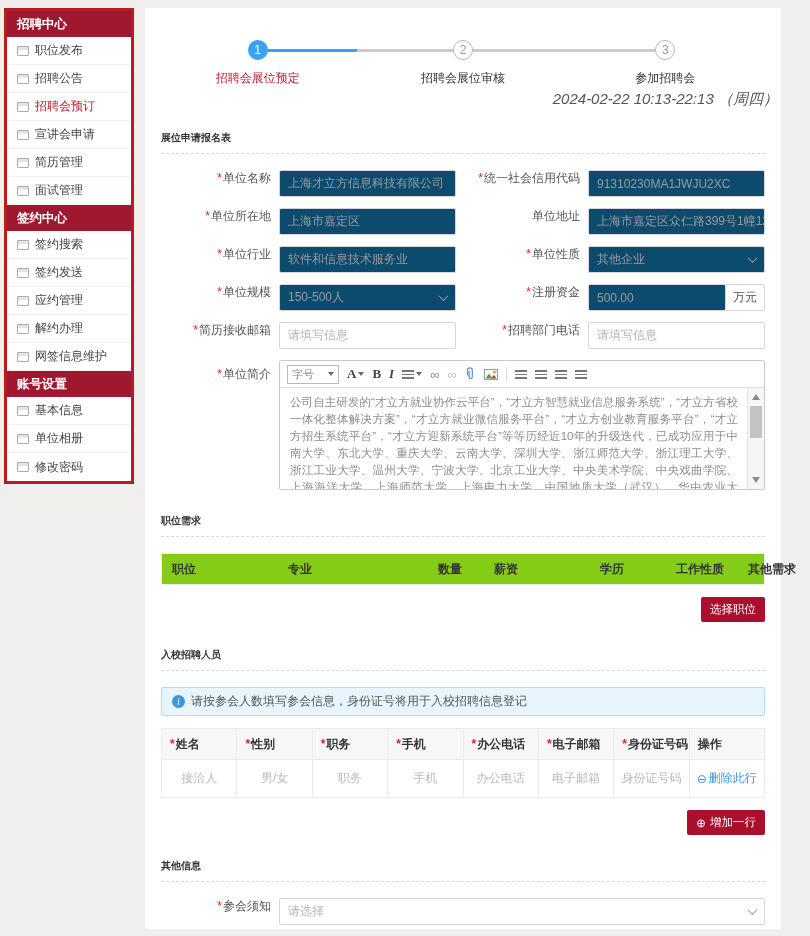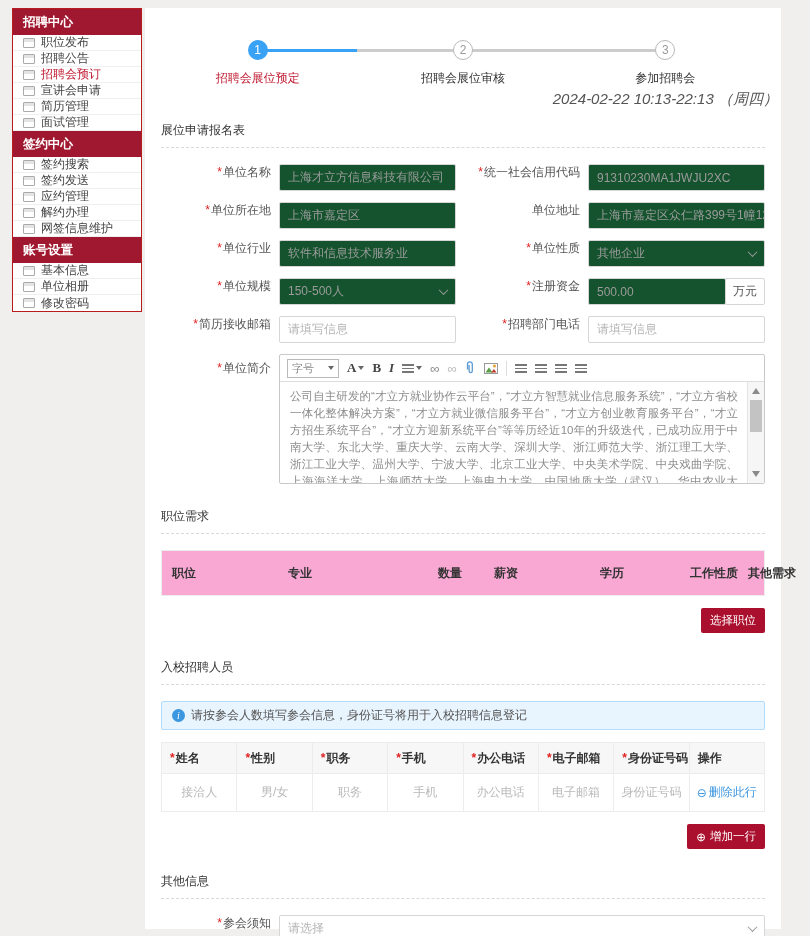--- a/index.html
+++ b/index.html
@@ -4,48 +4,48 @@
 <style>
   * { margin:0; padding:0; box-sizing:border-box; }
   html,body { width:810px; height:936px; overflow:hidden; }
   body {
     background:#f1efed;
     font-family:"Liberation Sans","DejaVu Sans",sans-serif;
     position:relative;
     font-size:12px; color:#333;
   }
   
-  .sidebar { position:absolute; left:12px; top:8px; width:130px; background:#fff; border:1px solid #b91c1c; }
+  .sidebar { position:absolute; left:4px; top:8px; width:130px; background:#fff; border:3px solid #b91c1c; }
   .side-header { background:#a0182f; color:#fff; font-size:12.5px; font-weight:bold; height:26px; line-height:26px; padding-left:10px; }
-  .side-item { height:16px; display:flex; align-items:center; gap:6px; padding-left:10px; border-bottom:1px solid #efefef; color:#444; cursor:pointer; }
+  .side-item { height:28px; display:flex; align-items:center; gap:6px; padding-left:10px; border-bottom:1px solid #efefef; color:#444; cursor:pointer; }
   .side-item:last-child { border-bottom:none; }
   .side-item.active { color:#c0182f; }
   .menu-icon { width:12px; height:10px; border:1px solid #aaa; border-radius:1px; background:linear-gradient(to bottom,#e4e4e4 0 3px,#fff 3px); flex-shrink:0; }
   
   .main { position:absolute; left:145px; top:8px; width:636px; height:921px; background:#fff; padding:0 16px; }
   
   .stepper { position:relative; height:72px; margin-top:22px; }
   .track { position:absolute; top:19px; left:16%; right:16.5%; height:3px; background:#ccc; }
   .track-done { position:absolute; top:19px; left:16%; width:16.5%; height:3px; background:#3aa2f5; }
   .step-circle { position:absolute; top:10px; width:20px; height:20px; border-radius:50%; text-align:center; line-height:20px; font-size:12px; transform:translateX(-50%); background:#fff; }
   .step-circle.active { background:#3aa2f5; color:#fff; }
   .step-circle.todo { border:1px solid #b9b9b9; color:#9a9a9a; line-height:18px; }
   .step-label { position:absolute; top:40px; transform:translateX(-50%); white-space:nowrap; font-size:12px; color:#333; text-align:center; }
   .step-label.current { color:#bf1a31; }
   .step-date { font-size:15px; color:#555; margin-top:3px;font-style:italic; }
   .p1 { left:16%; } .p2 { left:50%; } .p3 { left:83.5%; }
   
-  .sec-title { font-size:12px; font-weight:normal; color:#333; margin:20px 0 8px; }
+  .sec-title { font-size:10px; font-weight:bold; color:#333; margin:29px 0 8px; }
   .dashed { border-top:1px dashed #d9d9d9; margin-bottom:16px; }
   
   .frow { display:flex; margin-bottom:11px; }
   .fcol { flex:1; display:flex; align-items:flex-start; min-width:0; }
   .flabel { width:118px; flex-shrink:0; text-align:right; color:#555; padding-right:8px; font-size:12px; }
   .req { color:#e01f1f; margin-right:1px; }
-  .fbox { flex:1; min-width:0; height:27px; border:1px solid #d6d6d6; border-radius:2px; display:flex; align-items:center; padding:0 8px; font-size:12px; color:#9b9b9b; background:#14532d; white-space:nowrap; overflow:hidden; }
+  .fbox { flex:1; min-width:0; height:27px; border:1px solid #d6d6d6; border-radius:2px; display:flex; align-items:center; padding:0 8px; font-size:12px; color:#9b9b9b; background:#0c4a6e; white-space:nowrap; overflow:hidden; }
   .fbox.editable { background:#fff; color:#b5b5b5; }
   .chev { width:7px; height:7px; border-right:1.5px solid #999; border-bottom:1.5px solid #999; transform:rotate(45deg) translate(-1px,-1px); margin-left:auto; flex-shrink:0; }
   .addon { height:27px; border:1px solid #d6d6d6; border-radius:2px; margin-left:-1px; display:flex; align-items:center; padding:0 7px; color:#555; background:#fff; flex-shrink:0; }
   .gap14 { width:14px; flex-shrink:0; }
   
   .editor { flex:1; min-width:0; border:1px solid #c9c9c9; border-radius:2px; }
   .ed-toolbar { height:27px; border-bottom:1px solid #ddd; display:flex; align-items:center; padding:0 7px; gap:8px; color:#555; }
   .fontsize-box { width:52px; height:19px; border:1px solid #b9b9b9; display:flex; align-items:center; justify-content:space-between; padding:0 4px; font-size:11px; color:#888; }
   .tri { width:0; height:0; border-left:3px solid transparent; border-right:3px solid transparent; border-top:4px solid #666; }
   .tbtn { display:inline-flex; align-items:center; gap:2px; cursor:pointer; font-size:13px; color:#444; }
@@ -54,21 +54,21 @@
   .bars { width:12px; height:9px; background:repeating-linear-gradient(to bottom,#777 0,#777 1.5px,transparent 1.5px,transparent 3.6px); }
   .tsep { width:1px; height:15px; background:#ddd; }
   .ed-body { position:relative; height:101px; overflow:hidden; }
   .ed-text { padding:6px 26px 6px 10px; font-size:11.5px; color:#8c8c8c; line-height:17px; text-align:justify; }
   .ed-scroll { position:absolute; top:0; right:0; bottom:0; width:17px; background:#f6f6f6; border-left:1px solid #e4e4e4; }
   .arr-up,.arr-dn { position:absolute; left:4px; width:0; height:0; border-left:4.5px solid transparent; border-right:4.5px solid transparent; }
   .arr-up { top:6px; border-bottom:6px solid #8a8a8a; }
   .arr-dn { bottom:6px; border-top:6px solid #8a8a8a; }
   .thumb { position:absolute; top:18px; left:2px; width:12px; height:32px; background:#c3c3c3; }
   
-  .phead { display:flex; background:#f9a8d4; border:1px solid #ececec; height:46px; align-items:center; font-weight:bold; color:#333; }
+  .phead { display:flex; background:#84cc16; border:1px solid #ececec; height:32px; align-items:center; font-weight:bold; color:#333; }
   .pcell { padding-left:10px; flex-shrink:0; }
   .btn-red { display:inline-flex; align-items:center; gap:4px; background:#ab0f2e; color:#fff; font-size:11.5px; padding:5px 9px; border-radius:2px; border:none; cursor:pointer; }
   .right { text-align:right; margin-top:12px; }
   
   .alert { background:#e9f5fe; border:1px solid #b3dcfc; border-radius:2px; height:29px; display:flex; align-items:center; padding:0 10px; color:#555; margin-bottom:12px; }
   .info-ic { width:13px; height:13px; border-radius:50%; background:#3b97e0; color:#fff; font-size:10px; line-height:13px; text-align:center; font-style:italic; font-family:"Liberation Serif",serif; margin-right:6px; flex-shrink:0; }
   table.ktable { width:100%; border-collapse:collapse; table-layout:fixed; font-size:12px; }
   .ktable th { background:#f7f7f8; border:1px solid #ececec; height:31px; font-weight:bold; text-align:left; padding-left:8px; color:#333; }
   .ktable td { border:1px solid #ececec; height:38px; text-align:center; color:#b9b9b9; }
   .del-link { color:#3e97df; cursor:pointer; display:inline-flex; align-items:center; gap:2px; }
@@ -285,21 +285,21 @@
   </div>
 
   <div class="sec-title" style="margin-top:24px;">职位需求</div>
   <div class="dashed"></div>
   <div class="phead">
     <span class="pcell" style="width:116px;">职位</span>
     <span class="pcell" style="width:150px;">专业</span>
     <span class="pcell" style="width:56px;">数量</span>
     <span class="pcell" style="width:106px;">薪资</span>
     <span class="pcell" style="width:76px;">学历</span>
-    <span class="pcell" style="width:72px;text-align:right;">工作性质</span>
+    <span class="pcell" style="width:72px;">工作性质</span>
     <span class="pcell">其他需求</span>
   </div>
   <div class="right">
     <button class="btn-red">选择职位</button>
   </div>
 
   <div class="sec-title" style="margin-top:26px;">入校招聘人员</div>
   <div class="dashed"></div>
   <div class="alert">
     <span class="info-ic">i</span>

